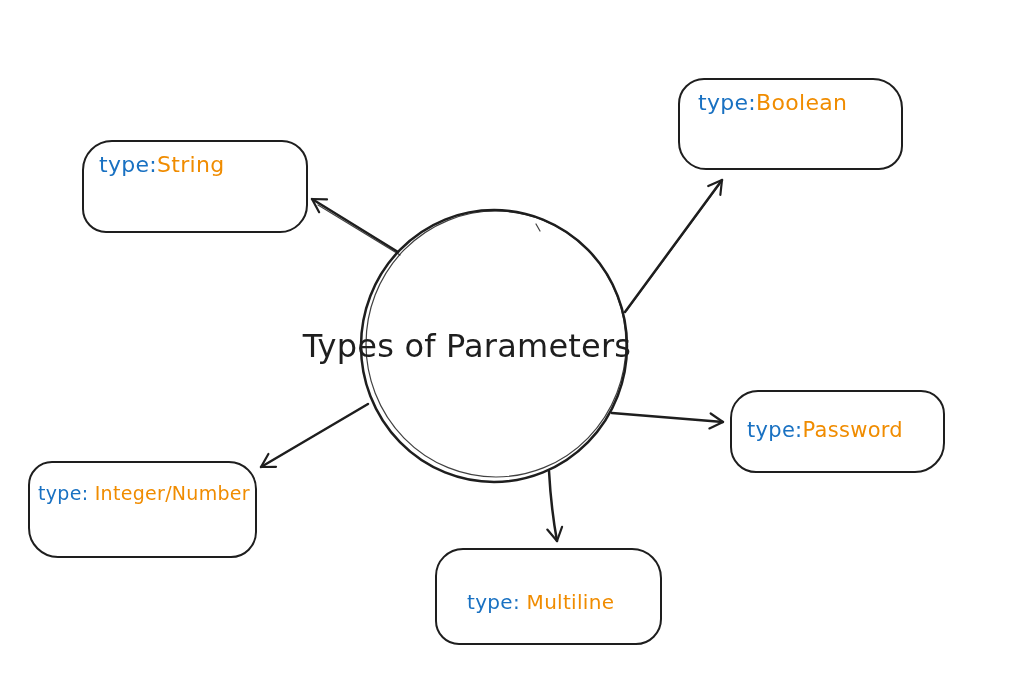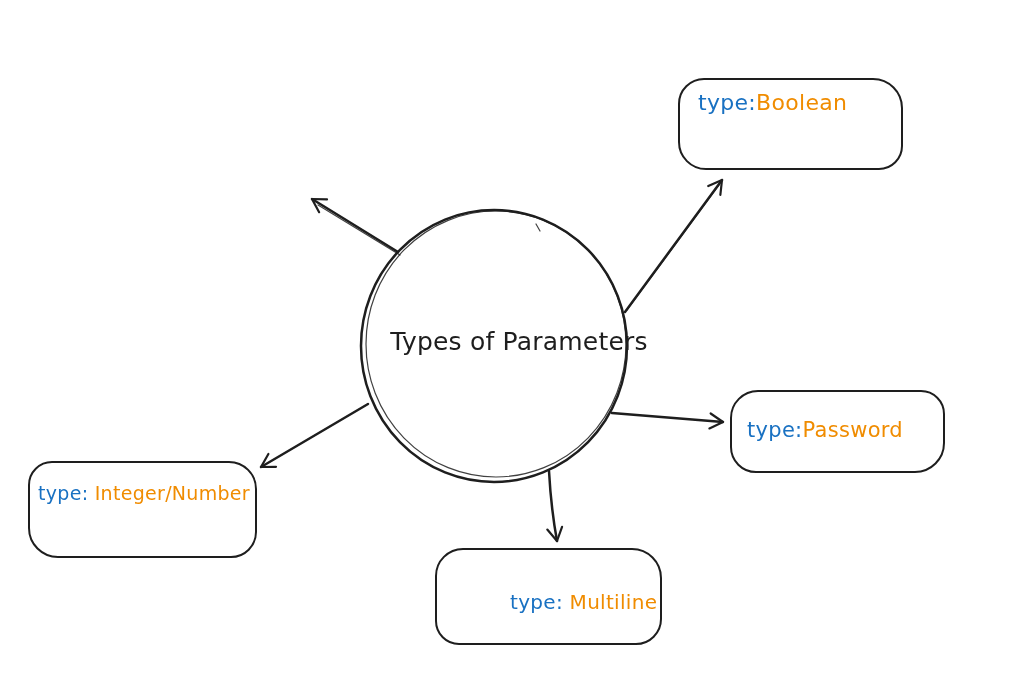--- a/index.html
+++ b/index.html
@@ -26,31 +26,31 @@
   .node-boolean   { left: 678px; top:  78px; width: 225px; height: 92px; border-radius: 26px 30px 24px 28px; }
   .node-password  { left: 730px; top: 390px; width: 215px; height: 83px; border-radius: 28px 24px 30px 26px; }
   .node-integer   { left:  28px; top: 453px; width: 229px; height: 97px; border-radius: 24px 28px 26px 30px; margin-top: 8px; }
   .node-multiline { left: 435px; top: 548px; width: 227px; height: 97px; border-radius: 28px 30px 26px 24px; }
 
   .node-label { position: absolute; white-space: nowrap; letter-spacing: 0.3px; }
   .node-string    .node-label { left: 15px; top: 10px; font-size: 22px; }
   .node-boolean   .node-label { left: 18px; top: 10px; font-size: 22px; }
   .node-password  .node-label { left: 15px; top: 26px; font-size: 21px; }
   .node-integer   .node-label { left:  8px; top: 19px; font-size: 19px; }
-  .node-multiline .node-label { left: 30px; top: 40px; font-size: 20px; margin-left: 43px; }
+  .node-multiline .node-label { left: 30px; top: 40px; font-size: 20px; }
 
   .prefix { color: var(--type-prefix, #1971c2); }
   .value  { color: var(--type-value,  #f08c00); }
 
   .center-label {
     position: absolute;
-    left: 519px;
+    left: 467px;
     top: 327px;
     transform: translateX(-50%);
-    font-size: 25px;
+    font-size: 32px;
     color: var(--stroke, #1e1e1e);
     white-space: nowrap;
     letter-spacing: 0.2px;
   }
 </style>
 </head>
 <body>
 
 <div class="canvas">
 
@@ -75,20 +75,23 @@
 
     <path class="stroke main-line" d="M612,413 L723,422" marker-end="url(#arrowhead)"></path>
 
     <path class="stroke main-line" d="M368,404 L261,467" marker-end="url(#arrowhead)"></path>
 
     <path class="stroke main-line" d="M549,471 Q551,508 557,541" marker-end="url(#arrowhead)"></path>
   </svg>
 
   <div class="center-label">Types of Parameters</div>
 
+  <div class="node node-string">
+    <span class="node-label"><span class="prefix">type:</span><span class="value">String</span></span>
+  </div>
 
   <div class="node node-boolean">
     <span class="node-label"><span class="prefix">type:</span><span class="value">Boolean</span></span>
   </div>
 
   <div class="node node-password">
     <span class="node-label"><span class="prefix">type:</span><span class="value">Password</span></span>
   </div>
 
   <div class="node node-integer">

